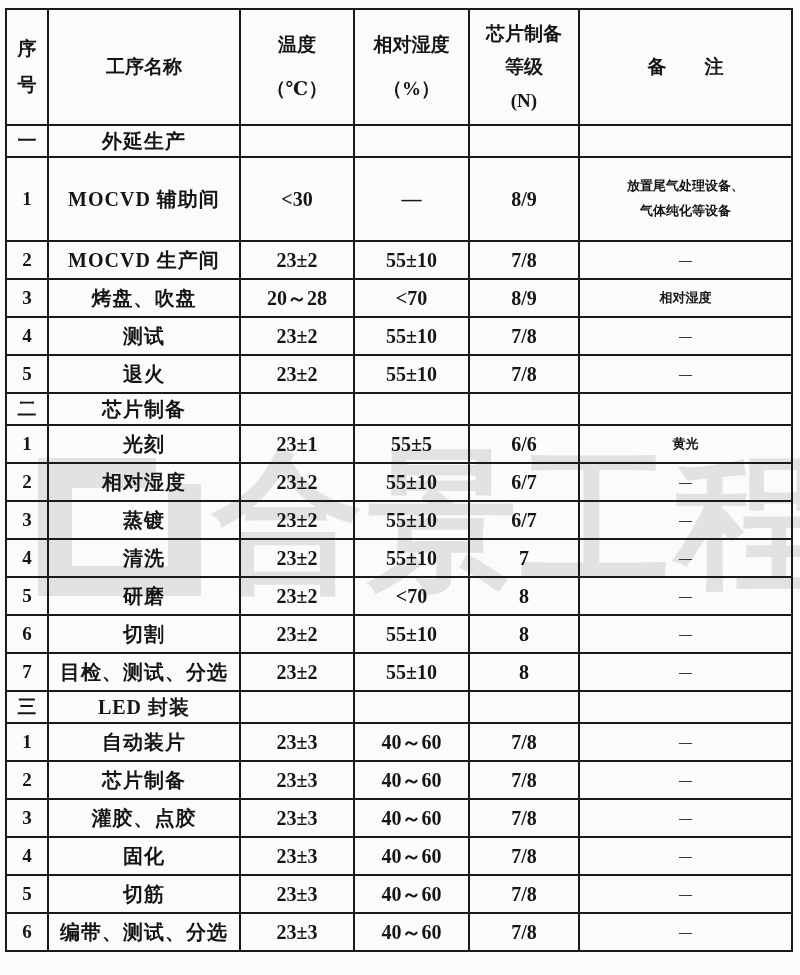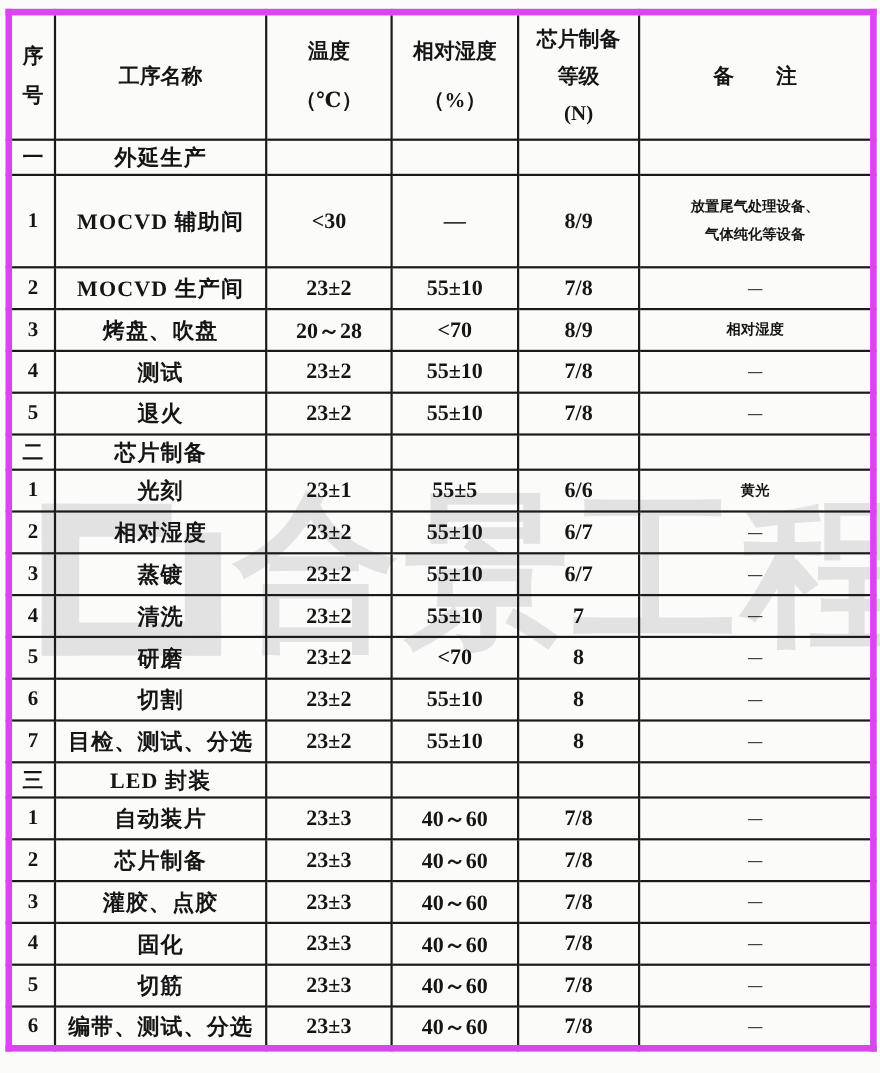--- a/index.html
+++ b/index.html
@@ -35,21 +35,21 @@
   }
 
   
   table.proc {
     position: relative; z-index: 1;
     border-collapse: collapse;
     table-layout: fixed;
     width: 786px;
     margin: 8px 0 0 5px;
     background: transparent;
-    border: 6px solid #d946ef;
+    border: 1px solid #d946ef;
   }
   table.proc th, table.proc td {
     border: 2px solid #1a1a1a;
     text-align: center;
     vertical-align: middle;
     padding: 0 2px;
     font-weight: bold;
     overflow: hidden;
   }
   thead tr { height: 116px; }

